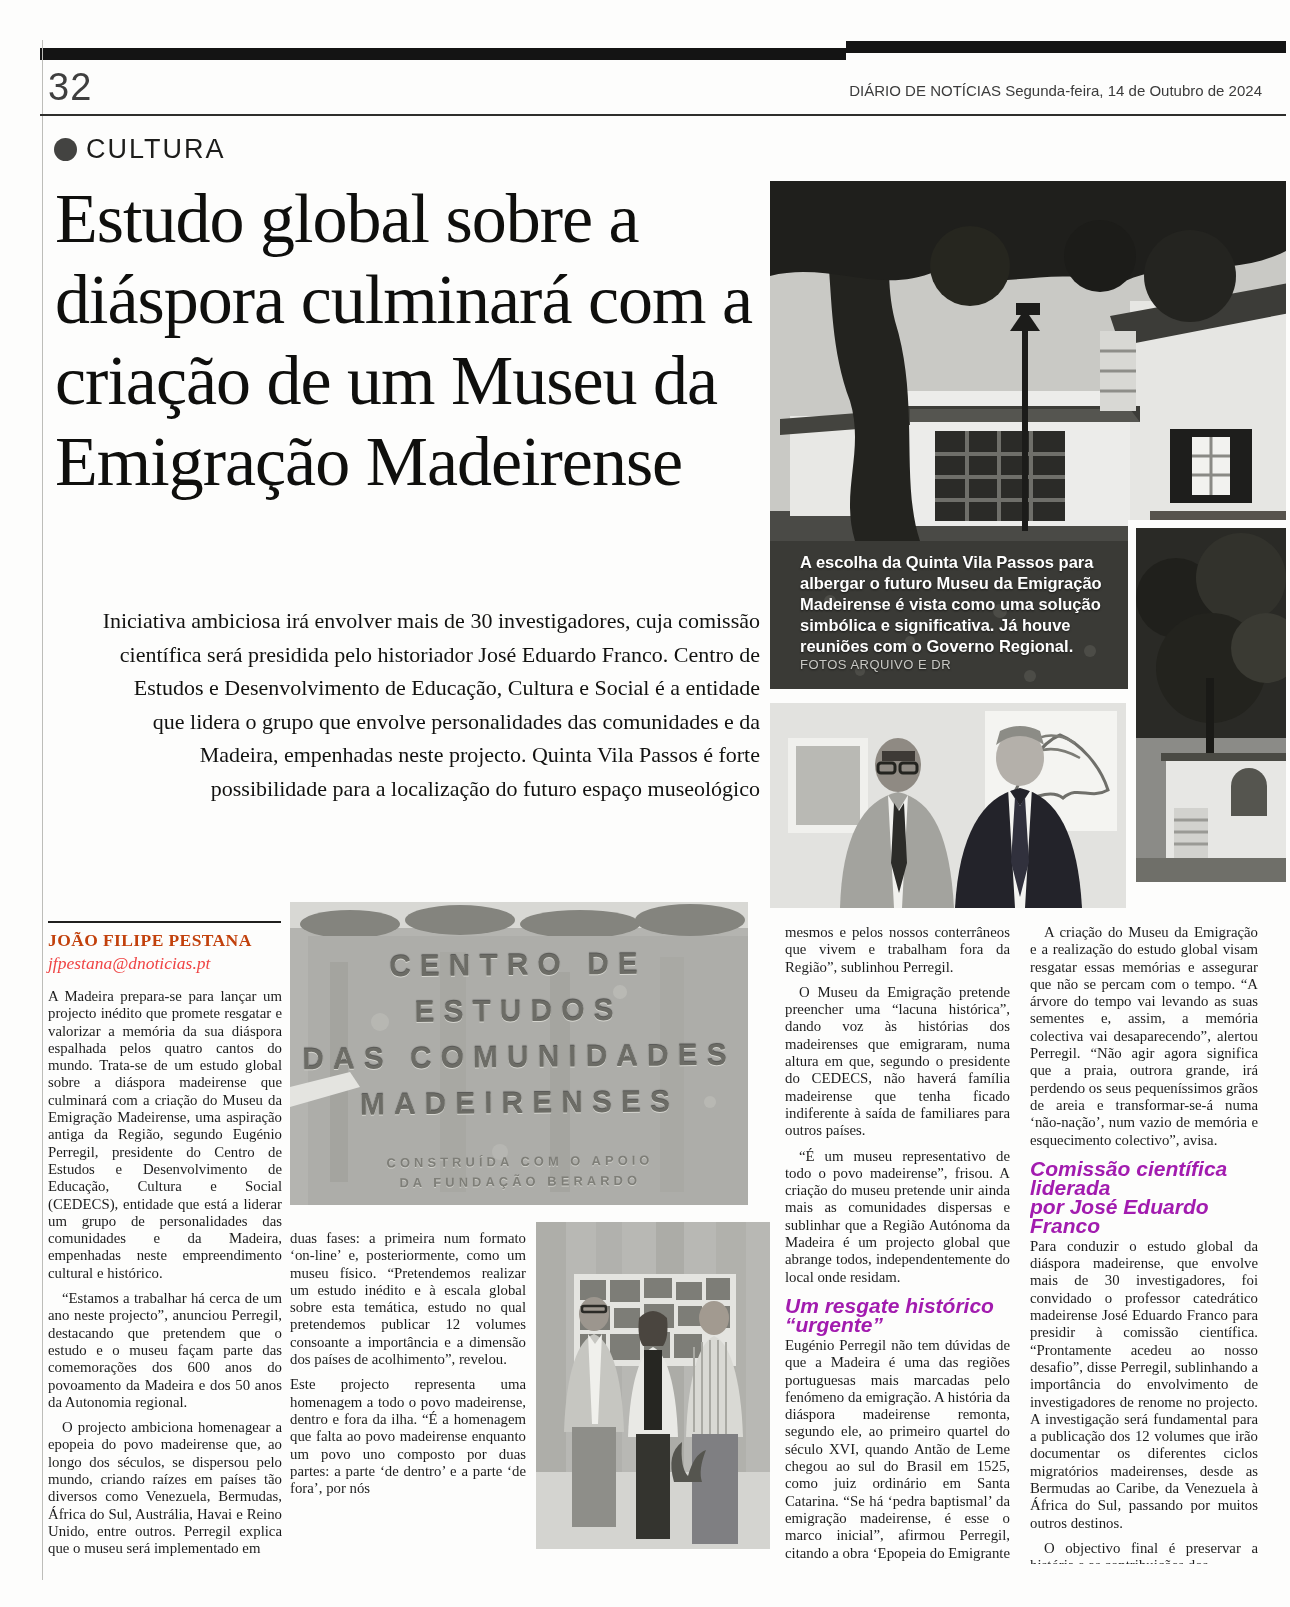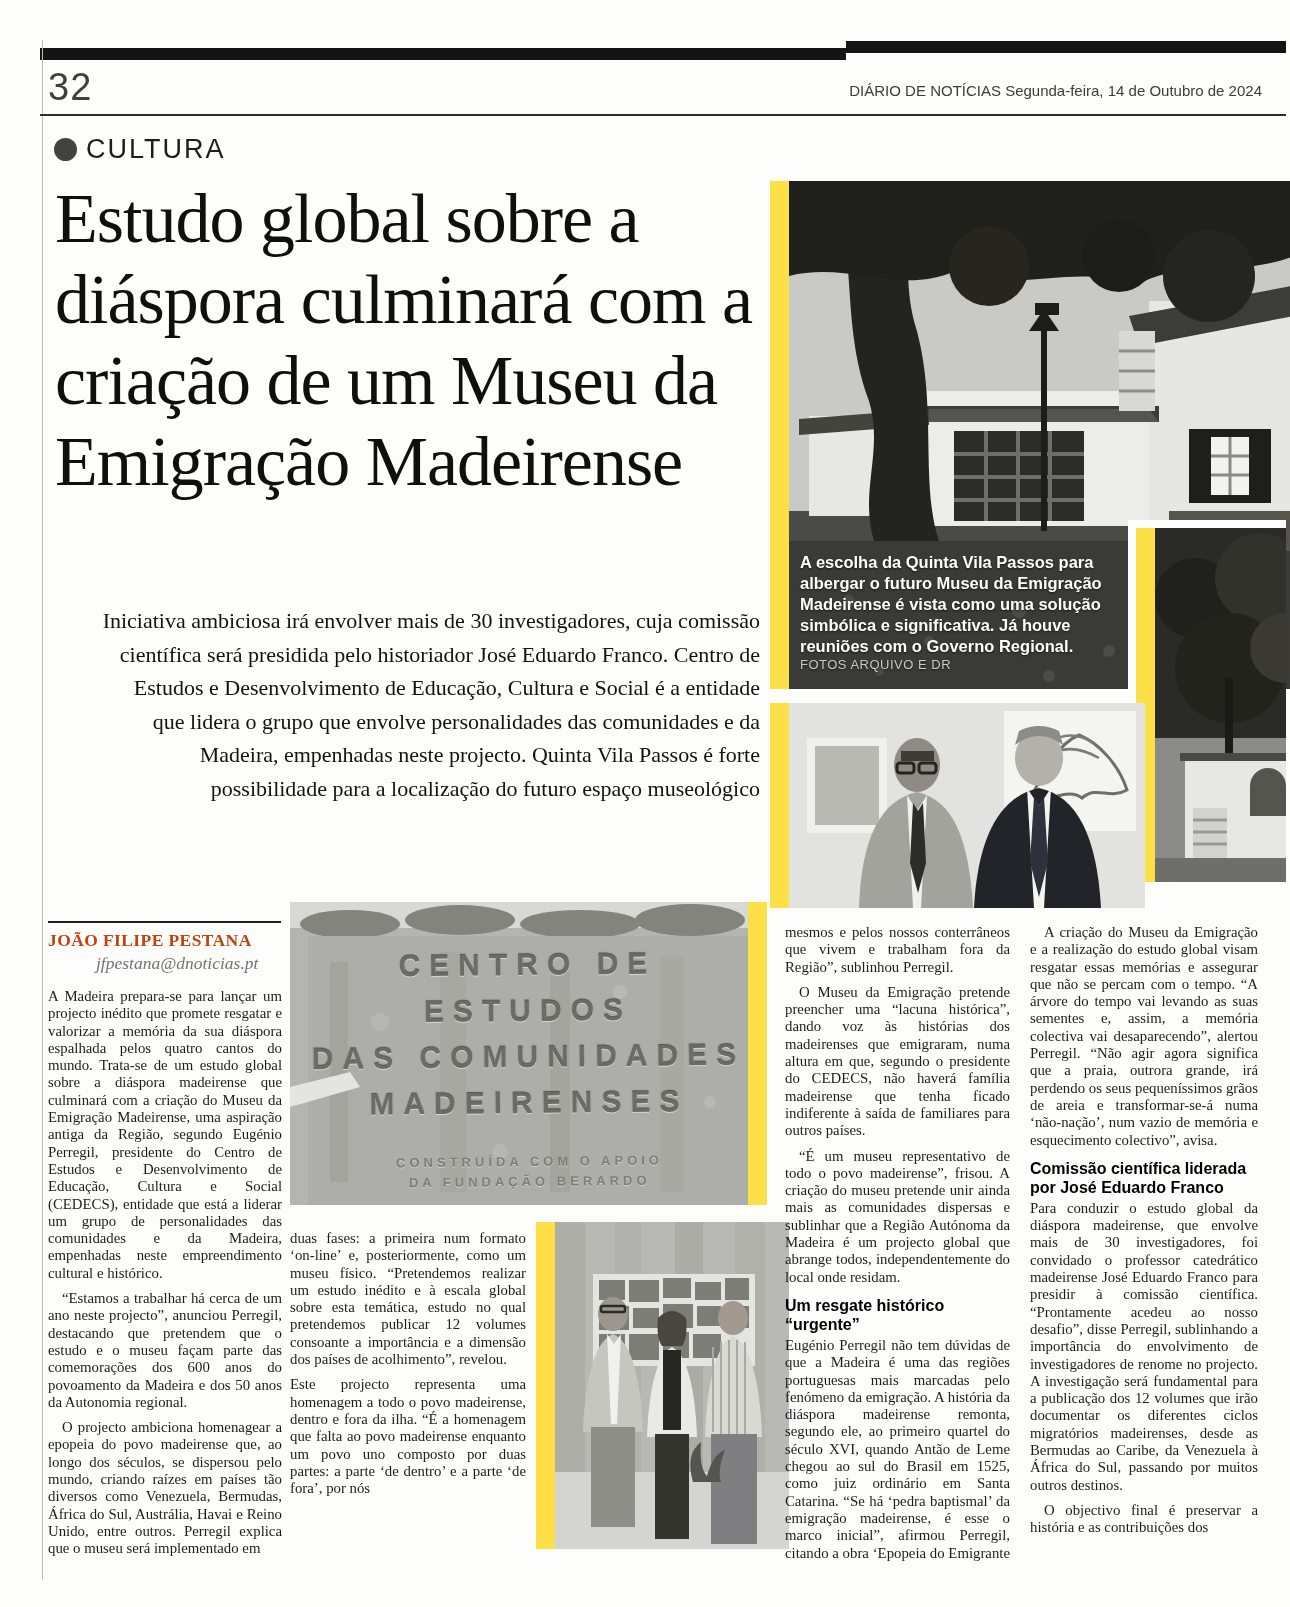--- a/index.html
+++ b/index.html
@@ -18,33 +18,33 @@
   #section{left:54px;top:134px;display:flex;align-items:center;gap:9px;}
   #section .dot{width:23px;height:23px;border-radius:50%;background:#434341;}
   #section .lbl{font-family:"Liberation Sans",sans-serif;font-size:27px;letter-spacing:2px;color:#1d1d1b;}
   
   #headline{left:55px;top:178px;width:724px;font-weight:400;font-size:70px;line-height:81px;
             letter-spacing:-1px;color:#0f0f0d;}
   #lede{left:100px;top:604px;width:660px;font-size:22px;line-height:33.5px;text-align:right;color:#121210;}
   
   #byline-rule{left:48px;top:921px;width:233px;height:2px;background:#1f1f1d;}
   #byline-author{left:48px;top:930px;font-weight:700;font-size:17.5px;letter-spacing:.4px;color:#c2410c;}
-  #byline-email{left:48px;top:953px;font-style:italic;font-size:17.5px;color:#737373;margin-left:48px;}
+  #byline-email{left:48px;top:953px;font-style:italic;font-size:17.5px;color:#ef4444;}
   .col{font-size:14.8px;line-height:17.3px;text-align:justify;color:#1c1c1c;}
   .col p{margin:0;}
   .col p.ind{text-indent:14px;}
   .col p + p{margin-top:8px;}
   #col1{left:48px;top:988px;width:234px;height:592px;overflow:hidden;}
   #col2{left:290px;top:1230px;width:236px;height:352px;overflow:hidden;}
   #col3{left:785px;top:924px;width:225px;height:640px;overflow:hidden;}
   #col4{left:1030px;top:924px;width:228px;height:640px;overflow:hidden;}
-  .subhead{font-family:"Liberation Sans",sans-serif;font-weight:700;font-size:16px;line-height:19px;
-           color:#000000;margin:10px 0 3px 0;white-space:pre-line;text-align:left;}
-  
-  .photo{overflow:hidden;background:#fde047;padding-left:19px;}
+  .subhead{font-family:"Liberation Sans",sans-serif;font-weight:700;font-size:21px;line-height:19px;
+           color:#a21caf;margin:10px 0 3px 0;white-space:pre-line;text-align:left;font-style:italic;}
+  
+  .photo{overflow:hidden;background:#fde047;}
   #photo-house{left:770px;top:181px;width:516px;height:508px;}
   #photo-men{left:770px;top:703px;width:356px;height:205px;}
   #photo-strip{left:1128px;top:520px;width:158px;height:362px;border-left:8px solid #fdfdfc;border-top:8px solid #fdfdfc;box-sizing:border-box;}
   #photo-stone{left:290px;top:902px;width:458px;height:303px;}
   #photo-people{left:536px;top:1222px;width:234px;height:327px;}
   
   #caption-box{left:800px;top:552px;width:330px;}
   #caption-box .cap{font-family:"Liberation Sans",sans-serif;font-weight:700;font-size:16.5px;
                     line-height:21px;color:#ffffff;text-shadow:0 1px 2px rgba(0,0,0,.6);}
   #caption-box .credit{font-family:"Liberation Sans",sans-serif;font-size:13px;letter-spacing:.5px;

